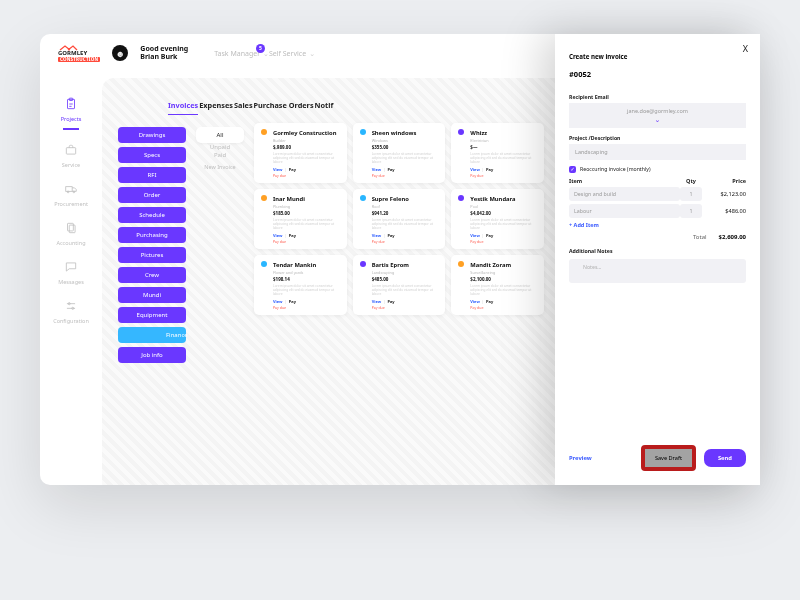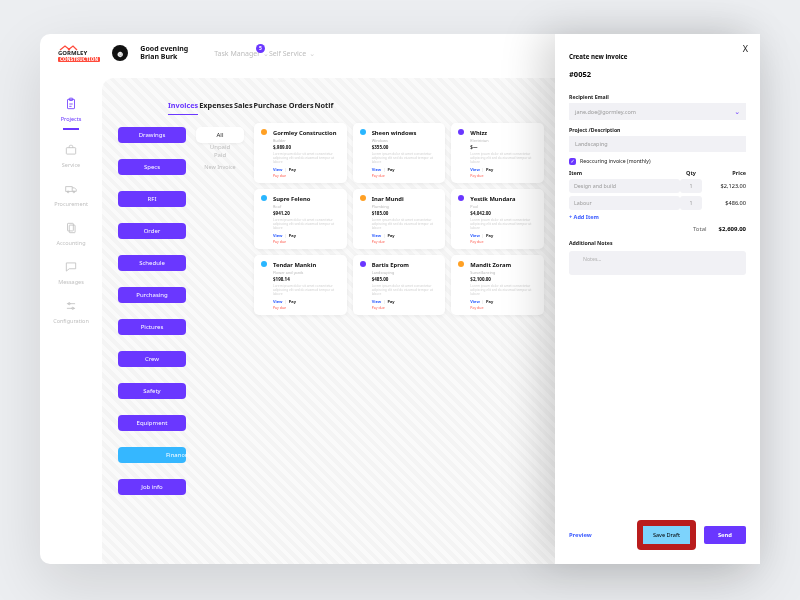--- a/index.html
+++ b/index.html
@@ -1,18 +1,18 @@
 <!DOCTYPE html>
 <html><head>
 <meta charset="utf-8">
 <style>
 
 *{box-sizing:border-box;margin:0;padding:0;font-family:system-ui,-apple-system,"Segoe UI",Roboto,Arial,sans-serif;}
 body{background:#eceef1;width:800px;height:600px;overflow:hidden;}
-.page{position:absolute;left:40px;top:34px;width:720px;height:530px;background:#fff;border-radius:10px;box-shadow:0 20px 60px rgba(0,0,0,.12);}
+.page{position:absolute;left:40px;top:34px;width:720px;height:451px;background:#fff;border-radius:10px;box-shadow:0 20px 60px rgba(0,0,0,.12);}
 
 
 .hdr{display:flex;align-items:center;gap:12px;padding:10px 18px 8px 18px;font-size:7px;}
 .logo{font-size:6px;font-weight:700;color:#222;line-height:1;}
 .logo .roof{display:block;height:6px;}
 .logo .roof svg{display:block;}
 .logo .bar{display:inline-block;background:#ff4a3b;color:#fff;padding:0 2px;border-radius:1px;font-size:4.5px;letter-spacing:.2px;}
 .avatar{width:16px;height:16px;border-radius:50%;background:#111;display:flex;align-items:center;justify-content:center;color:#eee;font-size:9px;}
 .greet{font-weight:700;font-size:7px;line-height:1.15;color:#111;}
 .topnav{display:flex;gap:0;margin-left:14px;color:#bdbdbd;font-size:7px;align-items:center;}
@@ -27,21 +27,21 @@
 .sb .item.active .ic{color:#6a37ff;}
 .sb .ic{width:16px;height:16px;display:flex;align-items:center;justify-content:center;}
 .sb .item.active .ul{width:16px;height:1.5px;background:#6a37ff;margin-top:2px;}
 .sb svg{stroke:currentColor;fill:none;stroke-width:1.4;}
 
 
 .ws{position:absolute;left:62px;top:44px;right:0;bottom:0;background:repeating-linear-gradient(45deg,#fafafa 0 4px,#f4f4f4 4px 8px);border-top-left-radius:12px;padding:10px 0 14px 12px;overflow:hidden;}
 
 .proj-title{font-size:8.5px;font-weight:700;color:#111;margin:10px 0 8px 4px;}
 
-.chips{display:flex;flex-direction:column;gap:16px;width:68px;float:left;margin:4px 10px 0 4px;justify-content:center;}
+.chips{display:flex;flex-direction:column;gap:4px;width:68px;float:left;margin:4px 10px 0 4px;justify-content:center;}
 .chip{background:#6a37ff;color:#fff;font-size:6px;padding:4px 0;text-align:center;border-radius:4px;}
 .chip.light{background:#35b7ff;padding-left:48px;}
 
 .tabs{display:flex;gap:1px;font-size:7.3px;font-weight:700;color:#222;margin:12px 0 8px 54px;}
 .tabs .t{padding-bottom:4px;}
 .tabs .t.active{color:#6a37ff;border-bottom:1.5px solid #6a37ff;}
 
 .filters{display:flex;flex-direction:column;gap:0;width:48px;float:left;margin-top:4px;}
 .filters .f{font-size:6px;color:#bdbdbd;text-align:center;}
 .filters .f.active{background:#fff;color:#222;border-radius:5px;padding:4px 0;box-shadow:0 1px 3px rgba(0,0,0,.05);}
@@ -62,21 +62,21 @@
 .card .acts .sep{color:#d6d6d6;margin:0 2px;}
 .card .acts .p{color:#222;font-weight:700;}
 .card .due{font-size:3.5px;color:#ff5a4d;margin-left:12px;margin-top:1px;}
 
 
 .drawer{position:absolute;right:0;top:0;bottom:0;width:205px;background:#fff;box-shadow:-12px 0 40px rgba(0,0,0,.18);padding:18px 14px 14px 14px;display:flex;flex-direction:column;font-size:6px;}
 .drawer .close{position:absolute;right:12px;top:8px;font-size:9px;color:#222;}
 .dr-title{font-size:6.2px;font-weight:700;margin-bottom:8px;}
 .dr-num{font-size:7.5px;font-weight:700;margin-bottom:8px;}
 .dr-lbl{font-size:5.2px;color:#222;font-weight:700;margin:6px 0 2px 0;}
-.dr-field{background:#f1f1f5;border:none;border-radius:0;padding:4px 6px;font-size:5.5px;color:#9a9a9a;width:100%;}
+.dr-field{background:#f1f1f5;border:none;border-radius:0;padding:4px 6px;font-size:5.5px;color:#9a9a9a;width:100%;flex-direction:column;}
 .dr-sel{display:flex;align-items:center;justify-content:space-between;}
 .dr-sel .cv{color:#6a37ff;font-size:7px;}
 .dr-row{display:flex;gap:8px;}
 .dr-row>div{flex:1;}
 .dr-chk{display:flex;align-items:center;gap:4px;margin-top:5px;font-size:5.2px;color:#222;}
 .dr-chk .box{width:7px;height:7px;background:#6a37ff;border-radius:2px;display:flex;align-items:center;justify-content:center;color:#fff;font-size:5px;}
 .tbl{margin-top:4px;}
 .tbl .hd{display:flex;font-size:5.5px;font-weight:700;color:#222;margin-bottom:2px;}
 .tbl .c1{flex:1;}
 .tbl .c2{width:22px;text-align:center;}
@@ -85,22 +85,22 @@
 .tbl .rw .c1 span,.tbl .rw .c2 span{display:block;background:#f1f1f5;border-radius:3px;padding:3px 5px;font-size:5.3px;color:#9a9a9a;}
 .tbl .rw .c2 span{text-align:center;}
 .tbl .rw .c3{font-size:5.6px;color:#111;display:flex;align-items:center;justify-content:flex-end;}
 .additm{color:#3b5bff;font-size:5.5px;font-weight:700;margin-top:2px;}
 .total{display:flex;justify-content:flex-end;gap:12px;margin-top:4px;font-size:6px;}
 .total .l{color:#666;}
 .total .v{font-weight:700;}
 .notes{background:#f1f1f5;border-radius:3px;height:24px;padding:4px 14px;font-size:5.2px;color:#b2b2b2;margin-top:2px;}
 .dr-actions{margin-top:auto;display:flex;align-items:center;gap:8px;padding-top:10px;}
 .dr-actions .preview{color:#3b5bff;font-size:5.8px;font-weight:700;margin-right:auto;}
-.dr-actions .draft{background:#7dd3fc;border:6px solid #b91c1c;border-radius:4px;padding:5px 10px;font-size:5.6px;}
-.dr-actions .send{background:#6a37ff;color:#fff;border-radius:2px;padding:5px 14px;font-size:5.8px;font-weight:700;}
+.dr-actions .draft{background:#a3a3a3;border:4px solid #b91c1c;border-radius:4px;padding:5px 10px;font-size:5.6px;}
+.dr-actions .send{background:#6a37ff;color:#fff;border-radius:7px;padding:5px 14px;font-size:5.8px;font-weight:700;}
 </style>
 </head>
 <body>
 
 <div class="page">
 
   <div class="hdr">
     <div class="logo">
       <span class="roof">
         <svg width="20" height="7" viewBox="0 0 20 7">
@@ -203,21 +203,21 @@
 
     <div class="chips" id="chips">
         <div class="chip">Drawings</div>
         <div class="chip">Specs</div>
         <div class="chip">RFI</div>
         <div class="chip">Order</div>
         <div class="chip">Schedule</div>
         <div class="chip">Purchasing</div>
         <div class="chip">Pictures</div>
         <div class="chip">Crew</div>
-        <div class="chip">Safety</div>
+        <div class="chip">Mundi</div>
         <div class="chip">Equipment</div>
         <div class="chip light">Finance</div>
         <div class="chip">Job info</div>
       </div>
 
     <div class="filters">
       <div class="f active">All</div>
       <div class="f">Unpaid</div>
       <div class="f">Paid</div>
       <div class="new">New Invoice</div>
@@ -245,33 +245,33 @@
         <div class="card">
           <span class="dot purple"></span>
           <div class="name">Whizz</div>
           <div class="meta">Electrician</div>
           <div class="amt">$—</div>
           <div class="desc">Lorem ipsum dolor sit amet consectetur adipiscing elit sed do eiusmod tempor ut labore</div>
           <div class="acts"><span class="v">View</span><span class="sep">|</span><span class="p">Pay</span></div>
           <div class="due">Pay due</div>
         </div>
         <div class="card">
+          <span class="dot orange"></span>
+          <div class="name">Inar Mundi</div>
+          <div class="meta">Plumbing</div>
+          <div class="amt">$185.00</div>
+          <div class="desc">Lorem ipsum dolor sit amet consectetur adipiscing elit sed do eiusmod tempor ut labore</div>
+          <div class="acts"><span class="v">View</span><span class="sep">|</span><span class="p">Pay</span></div>
+          <div class="due">Pay due</div>
+        </div>
+        <div class="card">
           <span class="dot blue"></span>
           <div class="name">Supre Feleno</div>
           <div class="meta">Roof</div>
           <div class="amt">$941.20</div>
-          <div class="desc">Lorem ipsum dolor sit amet consectetur adipiscing elit sed do eiusmod tempor ut labore</div>
-          <div class="acts"><span class="v">View</span><span class="sep">|</span><span class="p">Pay</span></div>
-          <div class="due">Pay due</div>
-        </div>
-        <div class="card">
-          <span class="dot orange"></span>
-          <div class="name">Inar Mundi</div>
-          <div class="meta">Plumbing</div>
-          <div class="amt">$185.00</div>
           <div class="desc">Lorem ipsum dolor sit amet consectetur adipiscing elit sed do eiusmod tempor ut labore</div>
           <div class="acts"><span class="v">View</span><span class="sep">|</span><span class="p">Pay</span></div>
           <div class="due">Pay due</div>
         </div>
         <div class="card">
           <span class="dot purple"></span>
           <div class="name">Yestik Mundara</div>
           <div class="meta">Pool</div>
           <div class="amt">$4,042.00</div>
           <div class="desc">Lorem ipsum dolor sit amet consectetur adipiscing elit sed do eiusmod tempor ut labore</div>

